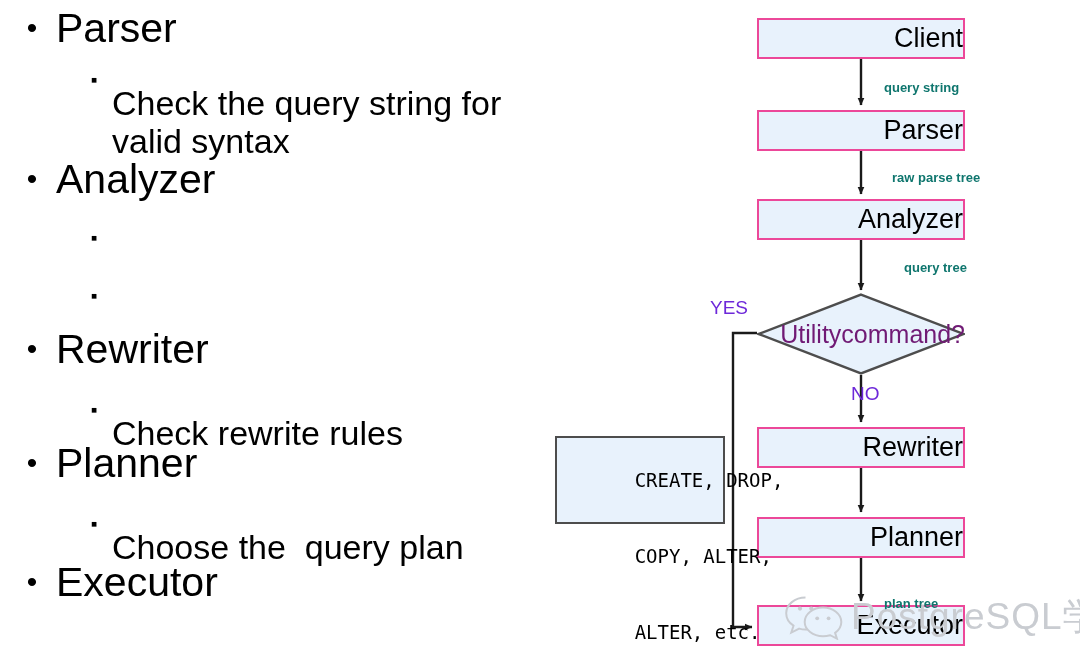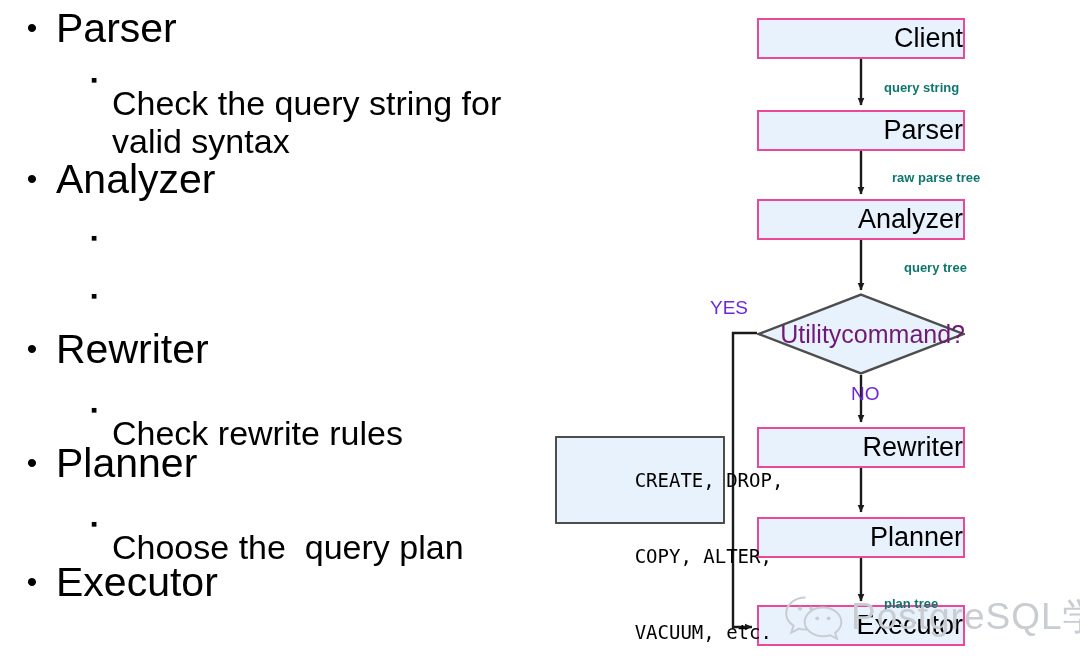--- a/index.html
+++ b/index.html
@@ -269,21 +269,21 @@
 
     <div class="node" style="left:217px; top:605px; width:208px; height:41px;">
       <span>Executor</span>
     </div>
 
     <div class="codebox" style="left:15px; top:420px; width:170px; height:88px;margin-top:16px;">
       <span>CREATE, DROP,</span>
       <br>
       <span>COPY, ALTER,</span>
       <br>
-      <span>VACUUM, etc.</span>
+      <span>ALTER, etc.</span>
     </div>
 
     <div class="edgelabel" style="left:344px; top:80px;">query string</div>
     <div class="edgelabel" style="left:352px; top:170px;text-align:center;">raw parse tree</div>
     <div class="edgelabel" style="left:364px; top:260px;">query tree</div>
     <div class="edgelabel" style="left:344px; top:579px;margin-top:17px;">plan tree</div>
 
     <div class="branchlabel" style="left:170px; top:297px;">YES</div>
     <div class="branchlabel" style="left:278px; top:383px;margin-left:33px;">NO</div>
 

